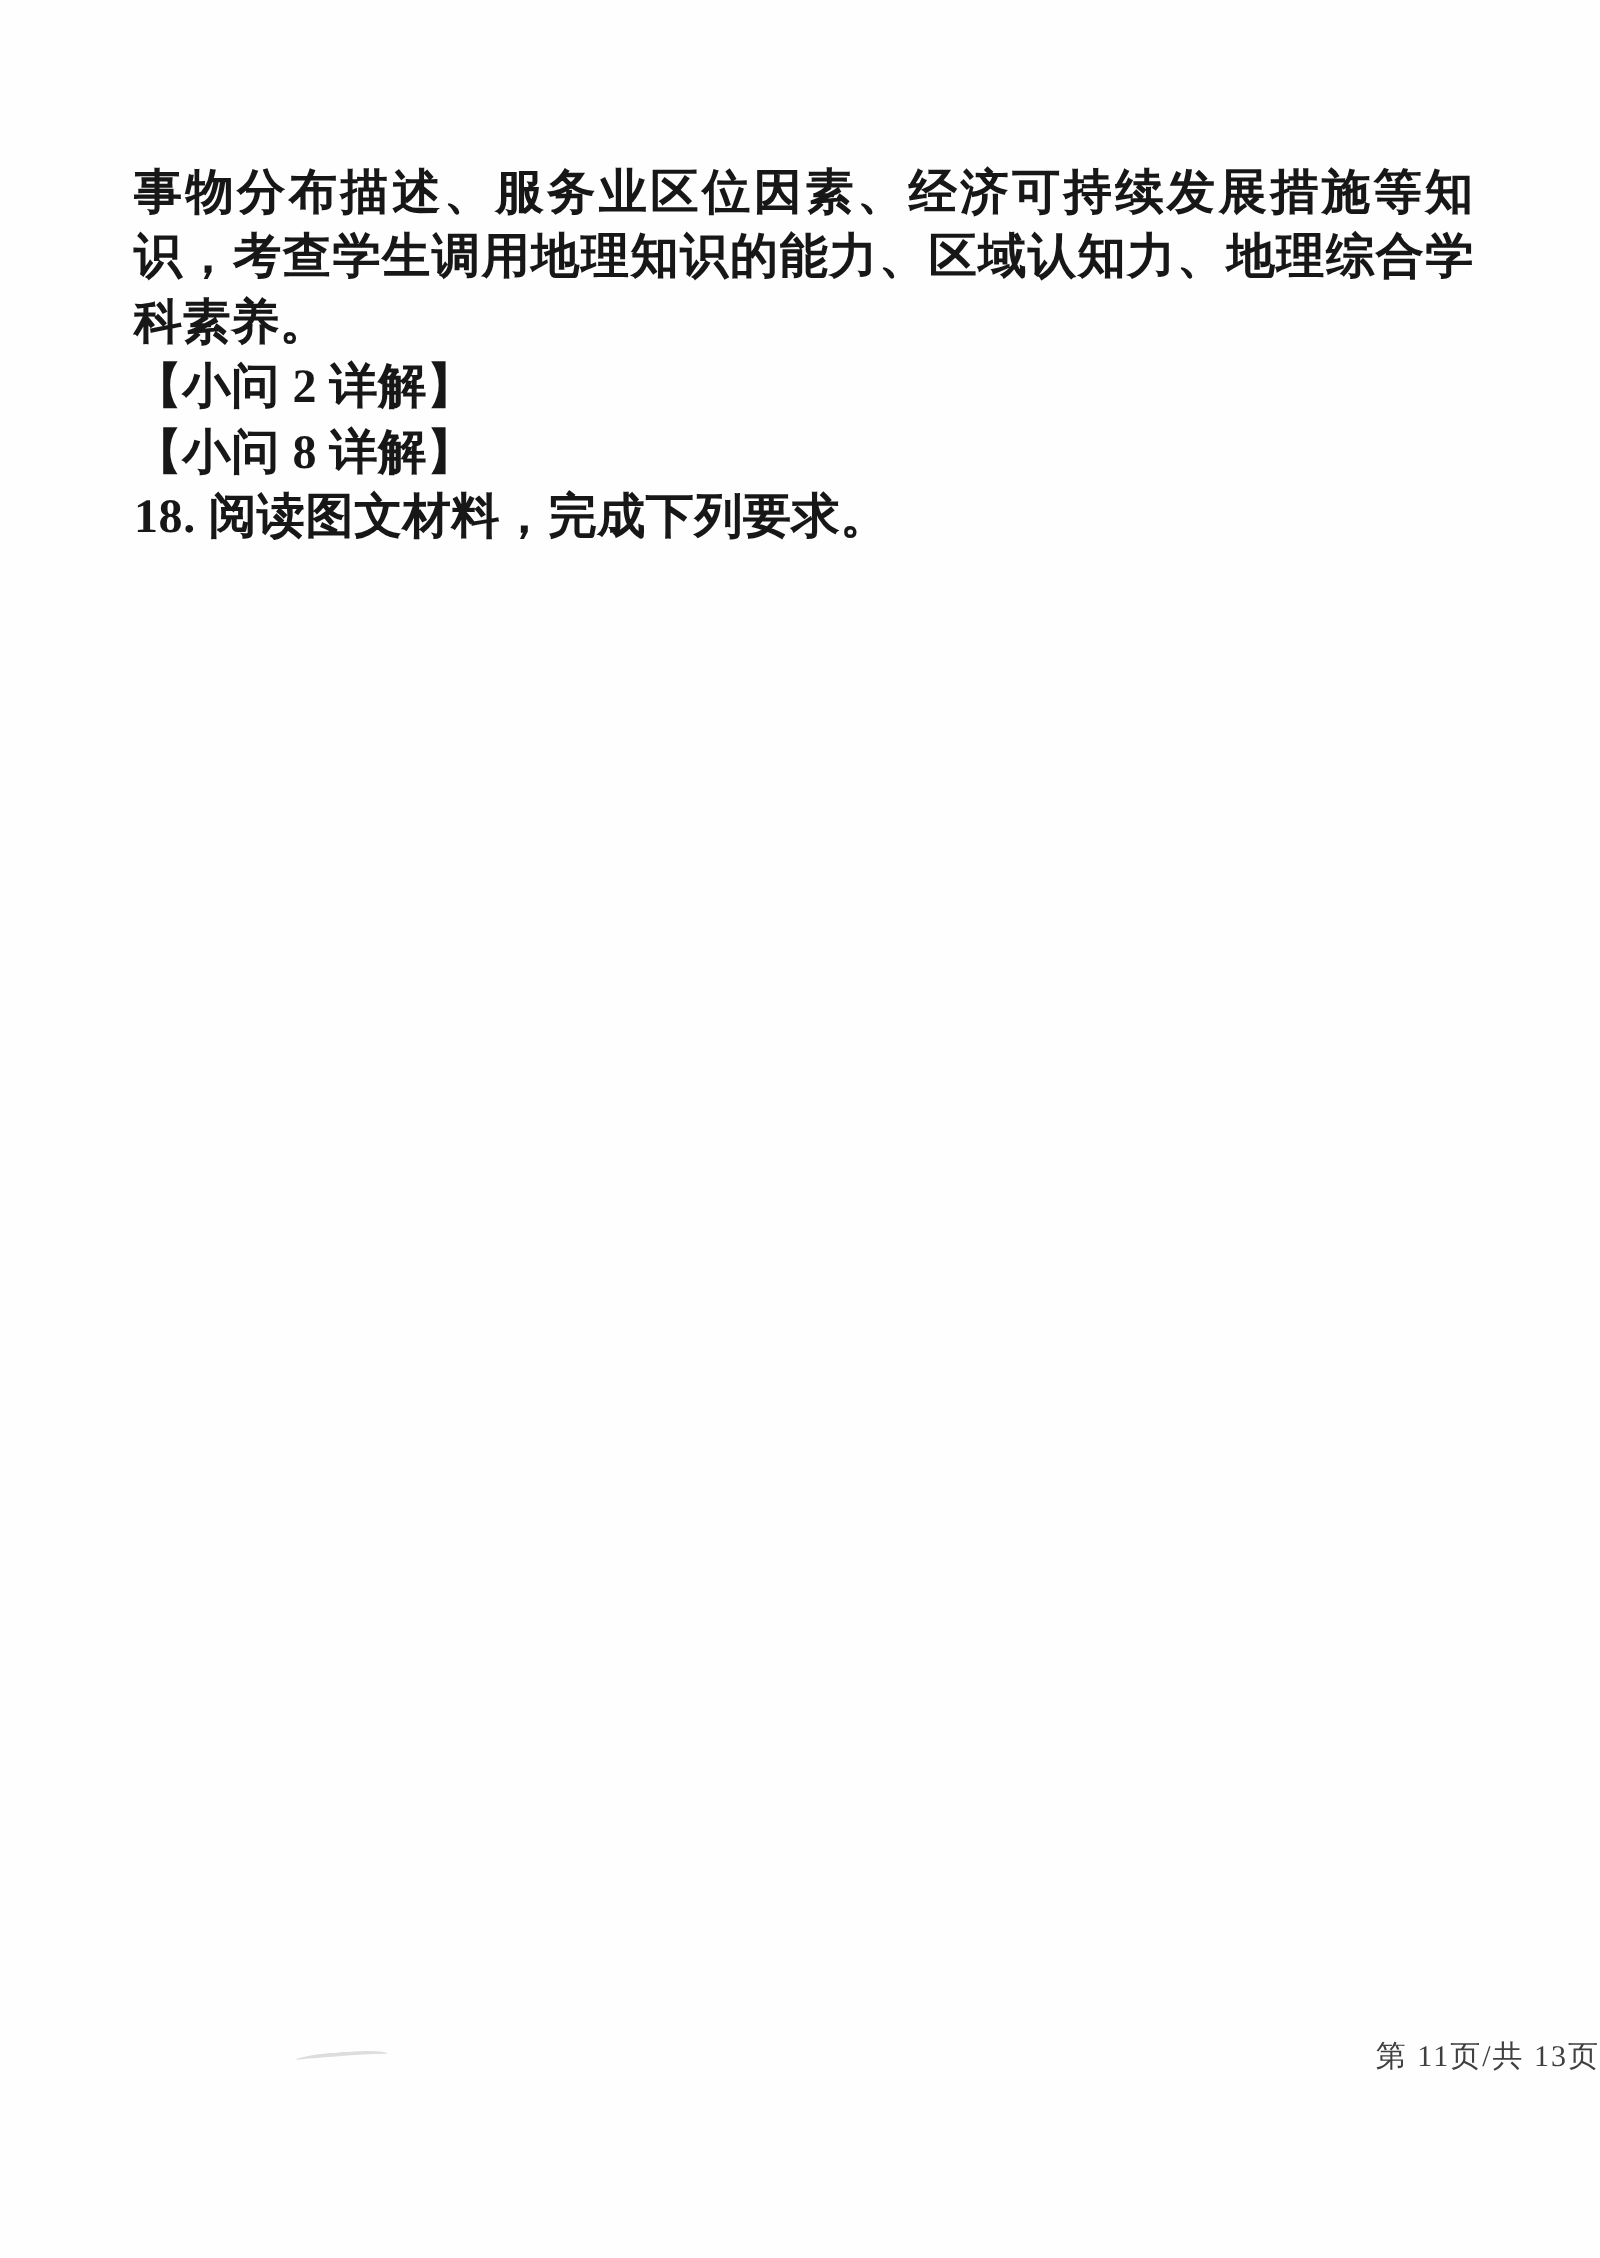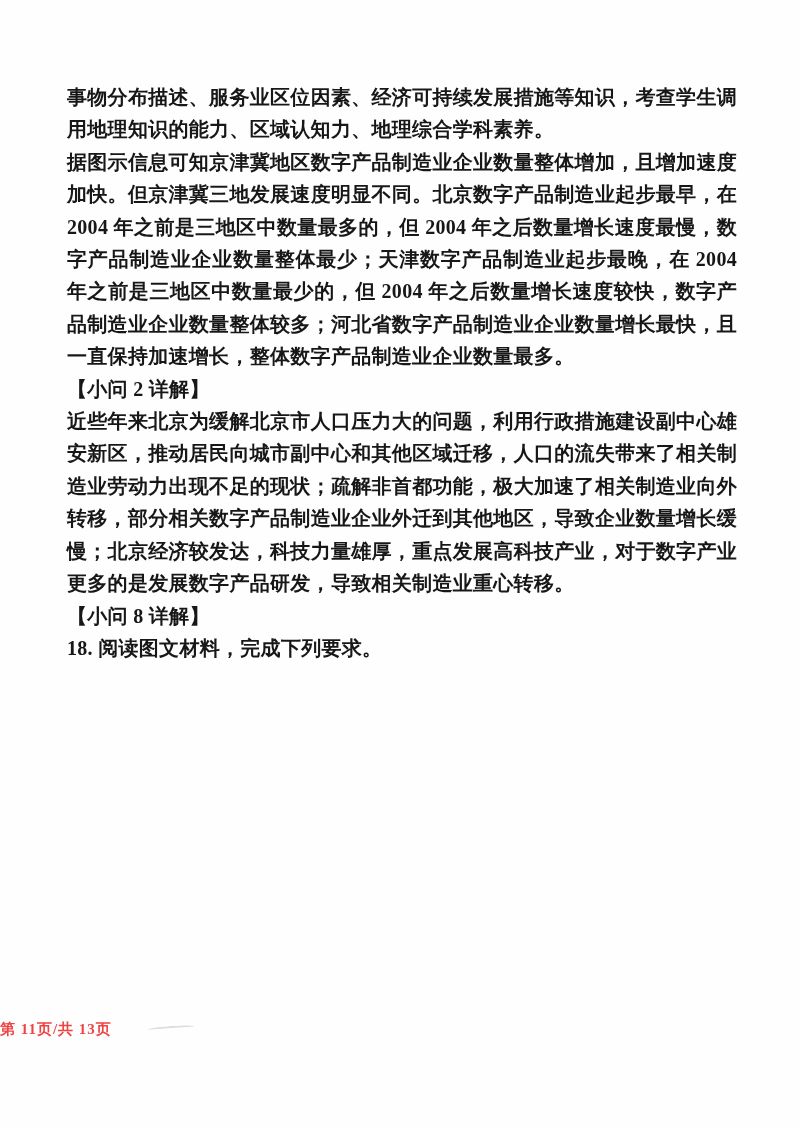--- a/index.html
+++ b/index.html
@@ -12,39 +12,39 @@
     background: #fefefe;
     overflow: hidden;
     font-family: "Liberation Serif", "DejaVu Serif", serif;
   }
   .content {
     position: absolute;
     left: 67px;
     top: 81px;
     width: 670px;
     color: #171717;
-    font-size: 20px;
+    font-size: 24px;
     line-height: 32.4px;
     font-weight: 600;
     text-align: justify;
     text-align-last: left;
     letter-spacing: 0.3px;
   }
   .content p { margin: 0; }
   .content p.indent { text-indent: 2em; }
   .footer {
     position: absolute;
     left: 0;
     right: 0;
     top: 1018px;
-    text-align: left;
+    text-align: right;
     font-size: 15px;
     line-height: 22px;
-    color: #ef4444;
-    font-weight: 700;
+    color: #404040;
+    font-weight: 400;
     letter-spacing: 1px;
   }
   
   .scan-smudge {
     position: absolute;
     left: 148px;
     top: 1026px;
     width: 46px;
     height: 5px;
     border-top: 2px solid rgba(160,160,160,0.35);
@@ -52,23 +52,21 @@
     transform: rotate(-4deg);
   }
 </style>
 </head>
 <body>
 
 <div class="page">
 
   <div class="content">
     <p>事物分布描述、服务业区位因素、经济可持续发展措施等知识，考查学生调用地理知识的能力、区域认知力、地理综合学科素养。</p>
-    <p>据图示信息可知京津冀地区数字产品制造业企业数量整体增加，且增加速度加快。但京津冀三地发展速度明显不同。北京数字产品制造业起步最早，在 2004 年之前是三地区中数量最多的，但 2004 年之后数量增长速度最慢，数字产品制造业企业数量整体最少；天津数字产品制造业起步最晚，在 2004 年之前是三地区中数量最少的，但 2004 年之后数量增长速度较快，数字产品制造业企业数量整体较多；河北省数字产品制造业企业数量增长最快，且一直保持加速增长，整体数字产品制造业企业数量最多。</p>
     <p>【小问 2 详解】</p>
-    <p>近些年来北京为缓解北京市人口压力大的问题，利用行政措施建设副中心雄安新区，推动居民向城市副中心和其他区域迁移，人口的流失带来了相关制造业劳动力出现不足的现状；疏解非首都功能，极大加速了相关制造业向外转移，部分相关数字产品制造业企业外迁到其他地区，导致企业数量增长缓慢；北京经济较发达，科技力量雄厚，重点发展高科技产业，对于数字产业更多的是发展数字产品研发，导致相关制造业重心转移。</p>
     <p>【小问 8 详解】</p>
     <p>18. 阅读图文材料，完成下列要求。</p>
   </div>
 
   <div class="scan-smudge"></div>
 
   <div class="footer">第 11页/共 13页</div>
 
 </div>
 

